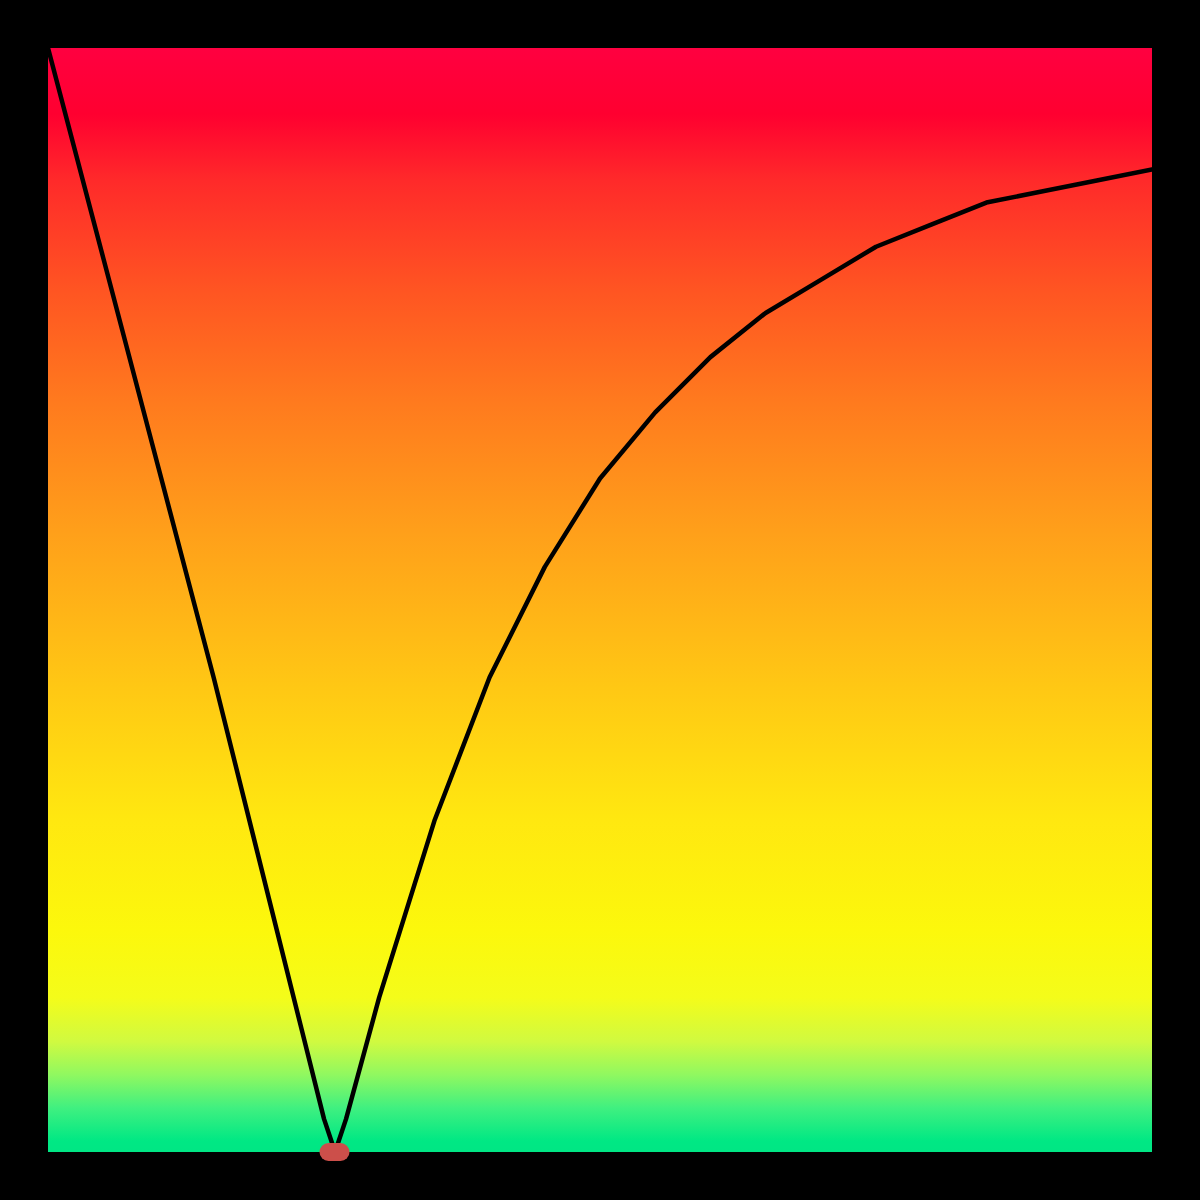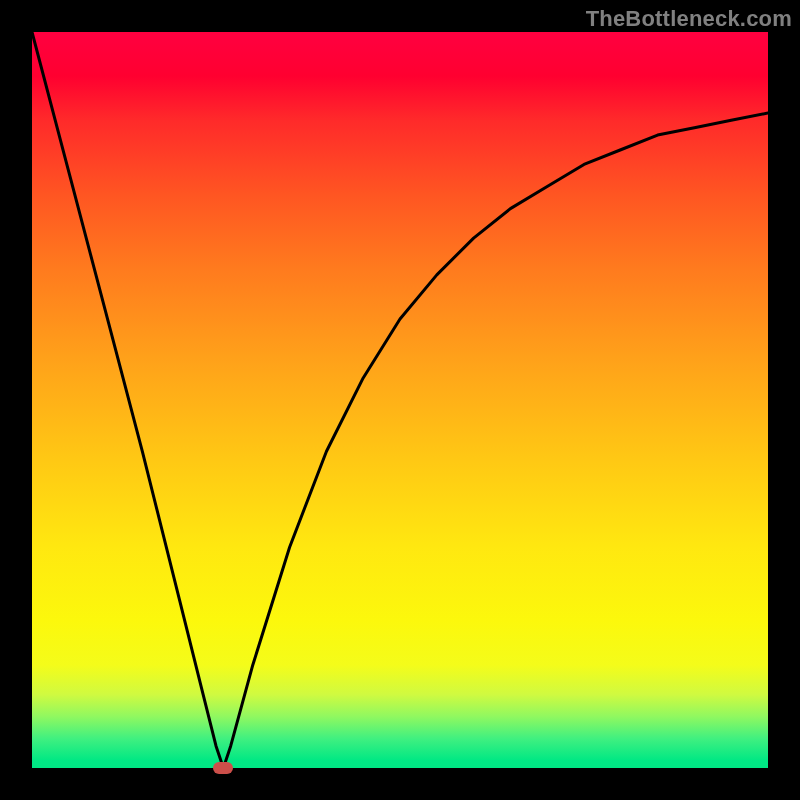--- a/index.html
+++ b/index.html
@@ -71,14 +71,13 @@
 <body>
 
 <div class="frame">
   <div class="plot">
     <svg class="curves" viewBox="0 0 736 736" preserveAspectRatio="none">
       <path id="path-left" fill="none" stroke="#000000" stroke-width="3" stroke-linecap="round" stroke-linejoin="round" d="M0.00 0.00 L36.80 139.84 L73.60 279.68 L110.40 419.52 L147.20 566.72 L169.28 655.04 L184.00 713.92 L191.36 736.00"></path>
       <path id="path-right" fill="none" stroke="#000000" stroke-width="3" stroke-linecap="round" stroke-linejoin="round" d="M191.36 736.00 L198.72 713.92 L220.80 632.96 L257.60 515.20 L294.40 419.52 L331.20 345.92 L368.00 287.04 L404.80 242.88 L441.60 206.08 L478.40 176.64 L515.20 154.56 L552.00 132.48 L588.80 117.76 L625.60 103.04 L662.40 95.68 L699.20 88.32 L736.00 80.96"></path>
     </svg>
     <div class="marker" id="marker" style="left: 191.36px; top: 736px; background: rgb(204, 79, 74);"></div>
   </div>
-  <div class="watermark">TheBottleneck.com</div>
 </div>
 
 </body></html>

